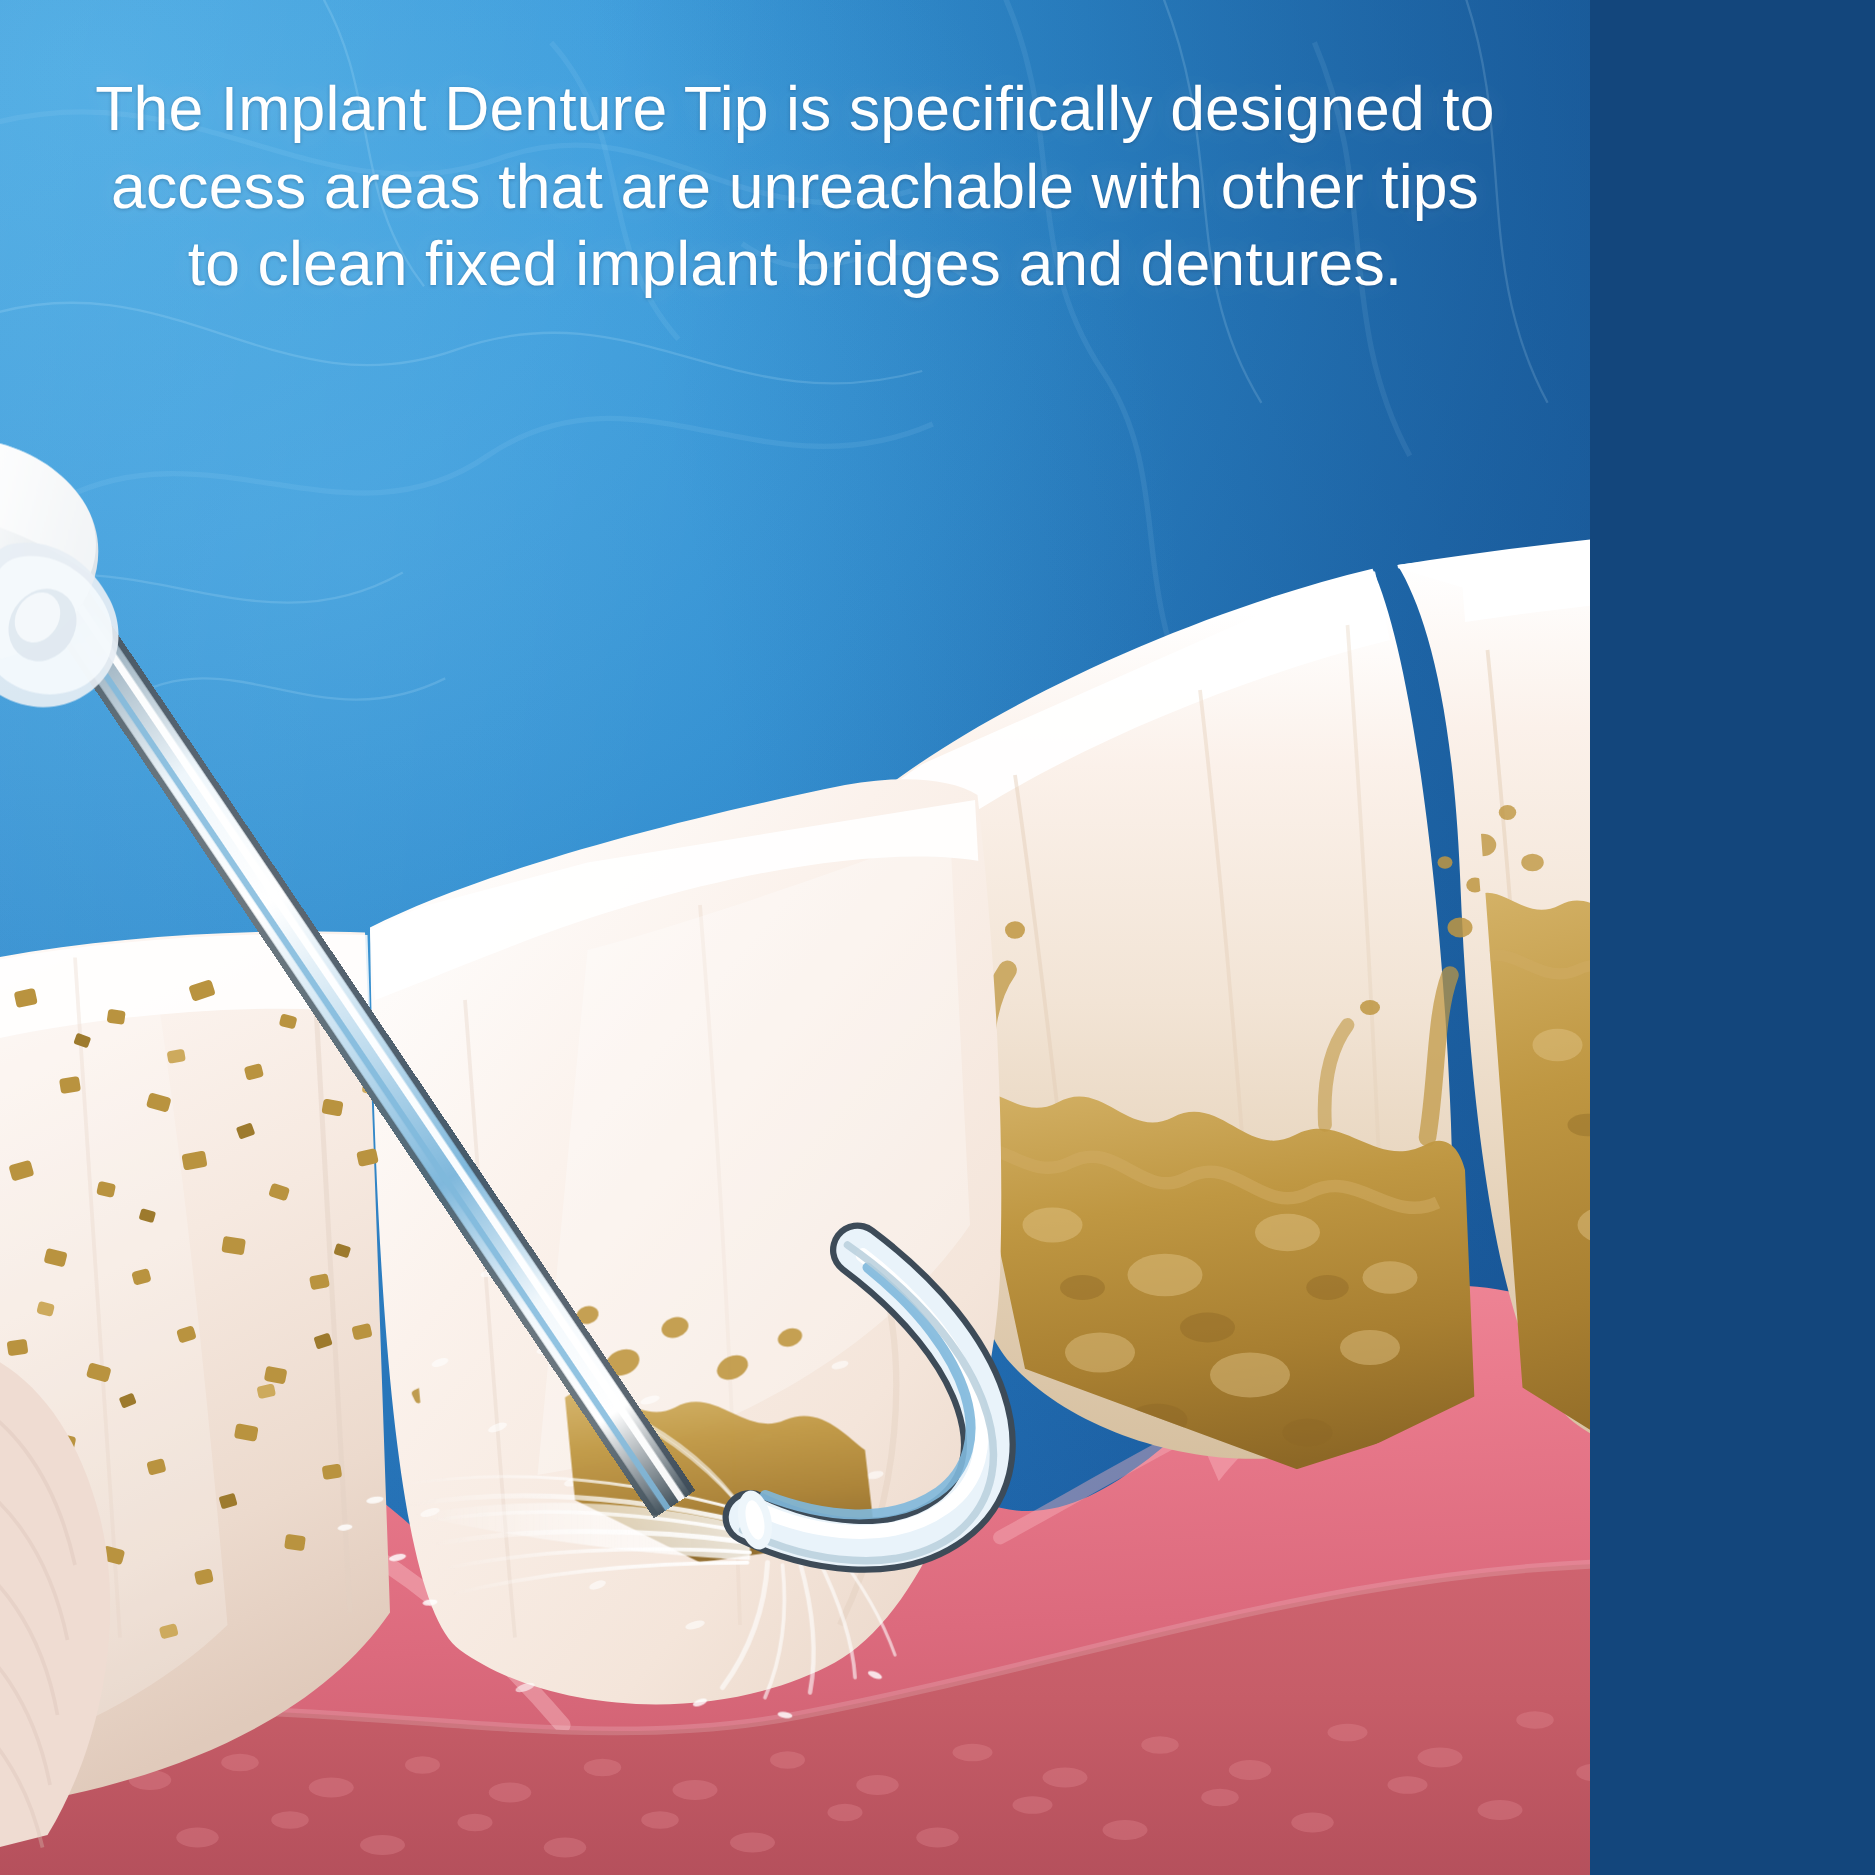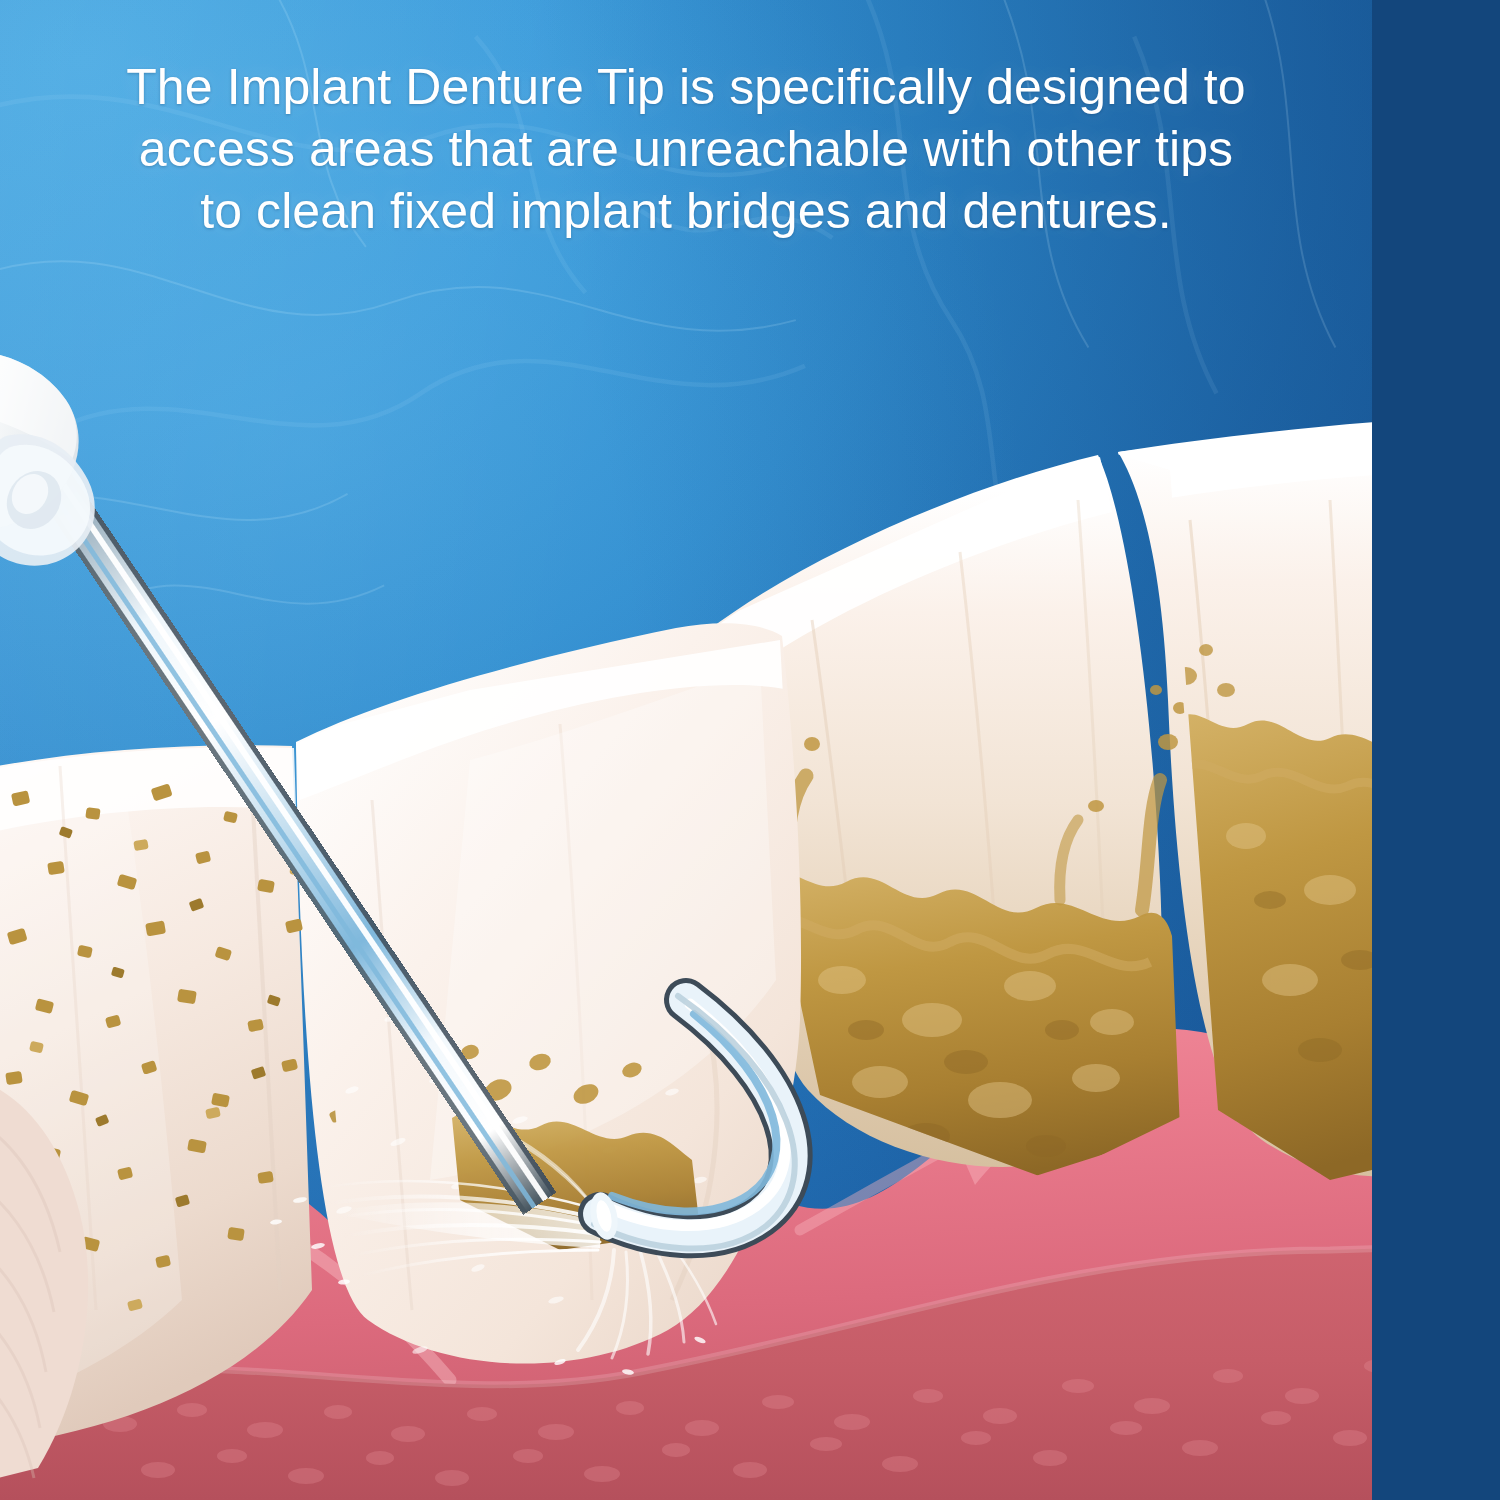--- a/index.html
+++ b/index.html
@@ -1,17 +1,17 @@
 <!DOCTYPE html>
 <html><head>
 <meta charset="utf-8">
 <style>
   html,body{margin:0;padding:0;background:#13467c;}
   #stage{
-    position:relative;width:1372px;height:1500px;overflow:hidden;
+    position:relative;width:1272px;height:1500px;overflow:hidden;
     font-family:"Liberation Sans","DejaVu Sans",sans-serif;
   }
 
   
   .bg{position:absolute;inset:0;
     background:
       radial-gradient(130% 95% at 6% 4%,  #47a8e2 0%, #3b9bdb 26%, #2f8ccf 48%, #2678bd 70%, #1e63a8 100%);
   }
   .bg-vig{position:absolute;inset:0;
     background:

